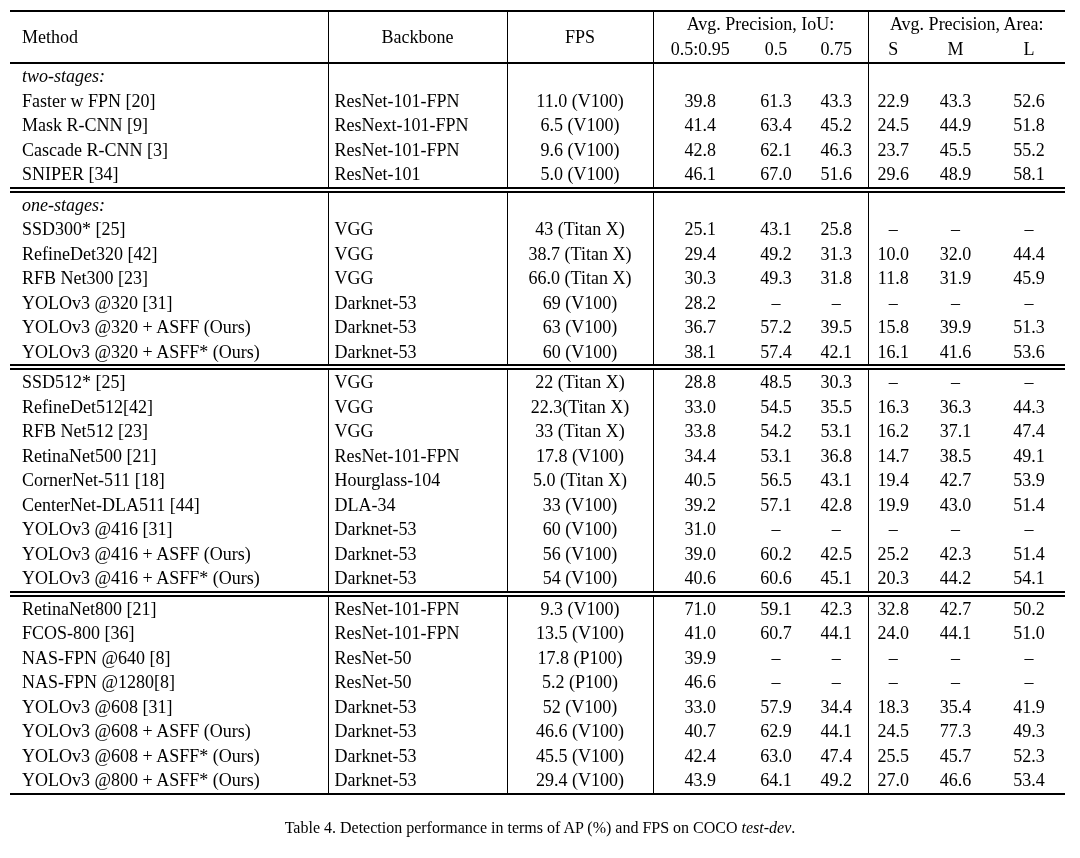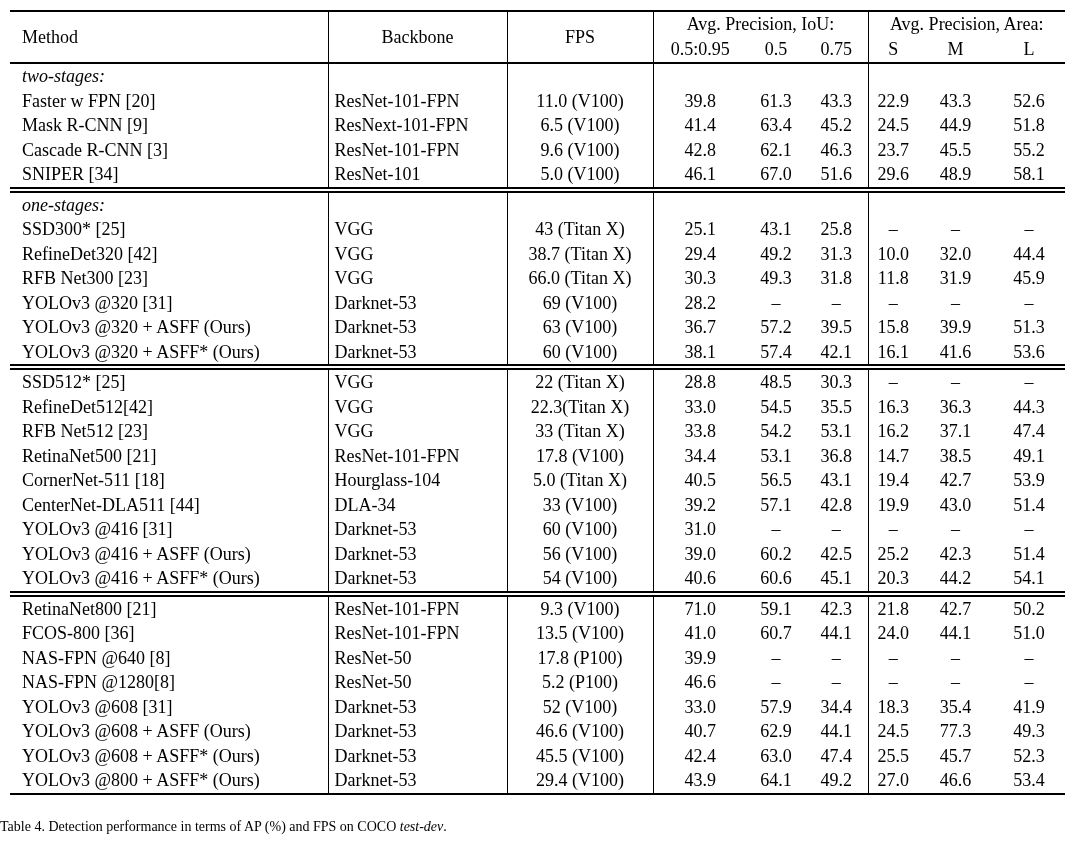--- a/index.html
+++ b/index.html
@@ -51,21 +51,22 @@
   }
   .label-cell { font-style: italic; margin-top: 21px; }
   .b { font-weight: normal; }
   tbody.section + tbody.section tr:first-child td {
     border-top: 6px double #000;
   }
   .caption {
     position: absolute;
     left: 0; top: 819px;
     width: 1080px;
-    font-size: 14px;
+    text-align: center;
+    font-size: 16px;
   }
   .caption i { font-style: italic; }
 </style>
 </head>
 <body>
 
 <div class="sheet">
 
   <table class="results" id="results-table">
     <colgroup>
@@ -334,21 +335,21 @@
         </tr>
       </tbody>
       <tbody class="section">
         <tr>
           <td class="method vline">RetinaNet800 [21]</td>
           <td class="backbone vline">ResNet-101-FPN</td>
           <td class="vline"><span>9.3</span><span> (V100)</span></td>
           <td>71.0</td>
           <td>59.1</td>
           <td class="vline">42.3</td>
-          <td>21.8</td>
+          <td>32.8</td>
           <td>42.7</td>
           <td>50.2</td>
         </tr>
         <tr>
           <td class="method vline">FCOS-800 [36]</td>
           <td class="backbone vline">ResNet-101-FPN</td>
           <td class="vline"><span>13.5</span><span> (V100)</span></td>
           <td>41.0</td>
           <td>60.7</td>
           <td class="vline">44.1</td>

